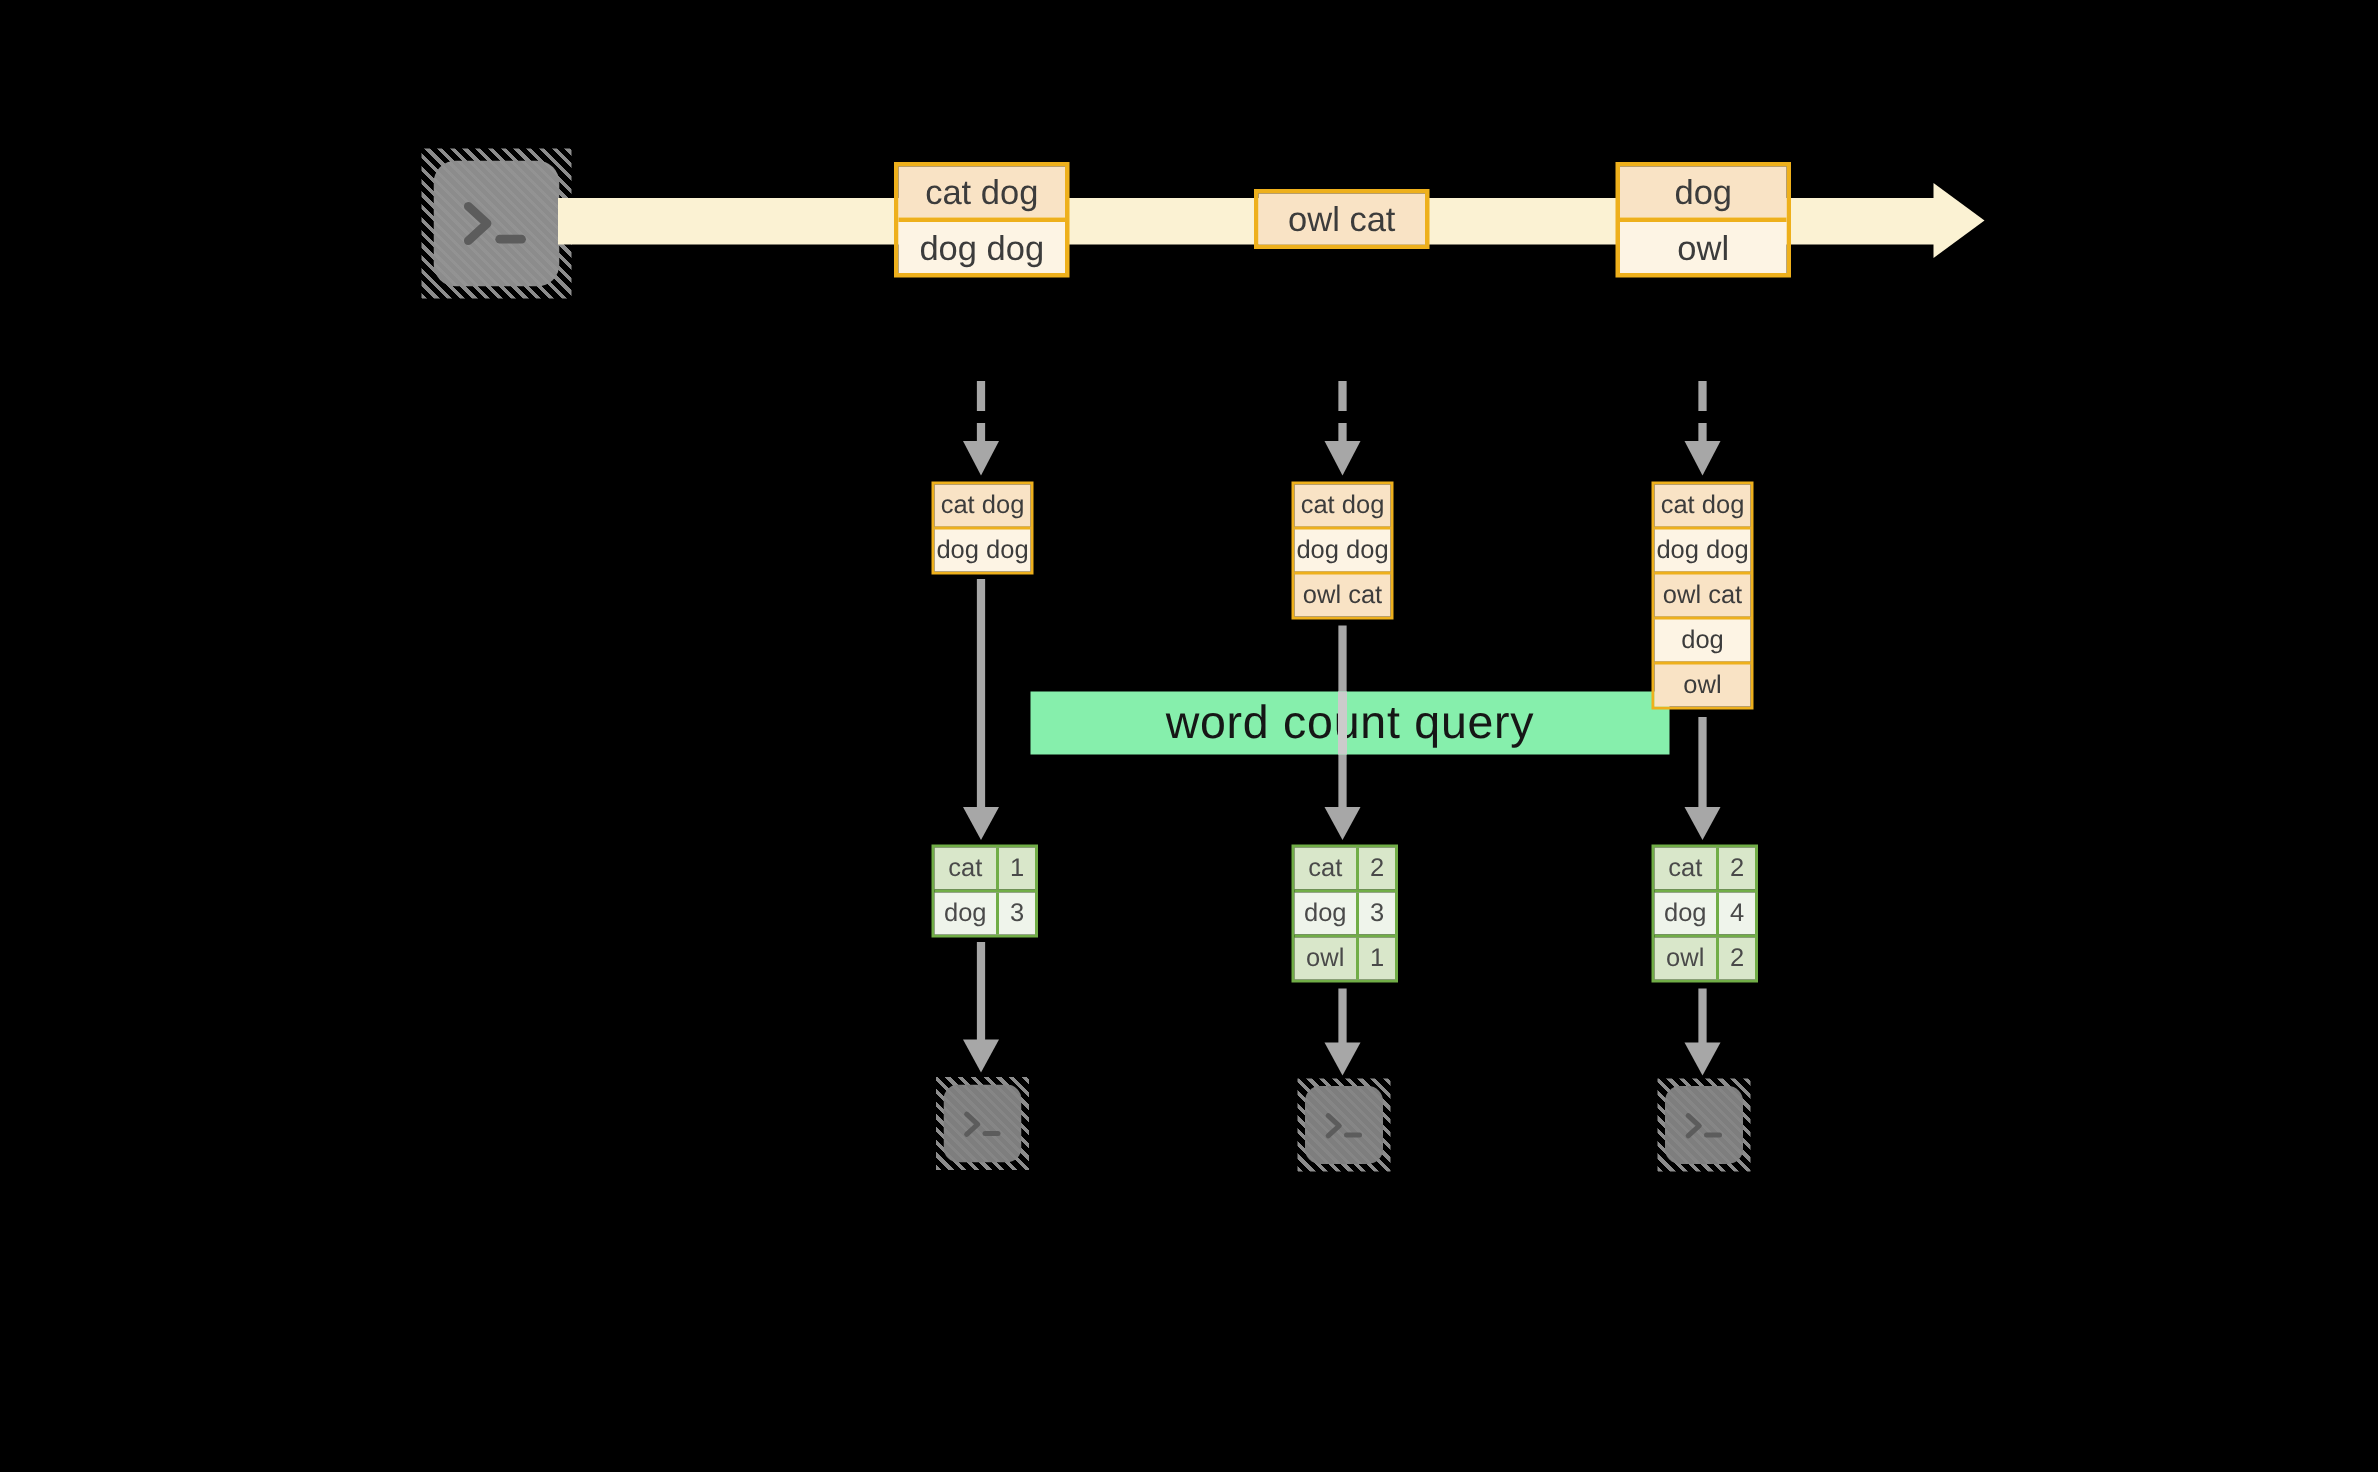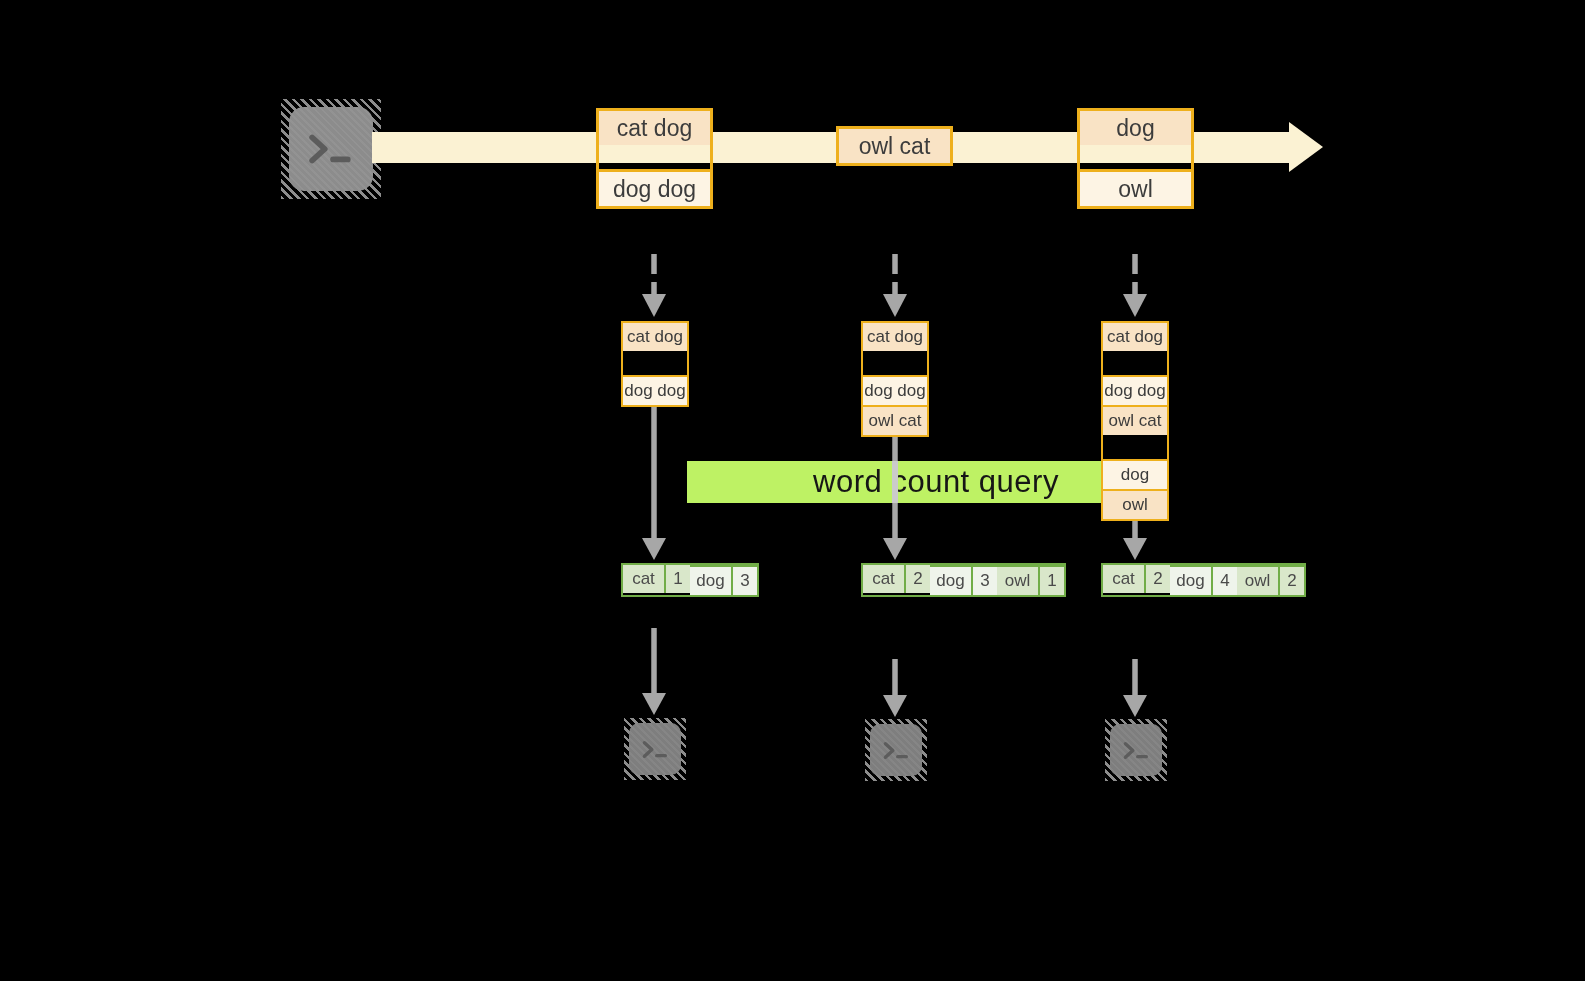--- a/index.html
+++ b/index.html
@@ -32,41 +32,41 @@
     position:absolute;left:1289px;top:122px;width:0;height:0;z-index:1;
     border-top:25px solid transparent;border-bottom:25px solid transparent;
     border-left:34px solid var(--stream-fill);
   }
 
   
   .obox{position:absolute;border:3px solid var(--box-border);z-index:7;display:flex;flex-direction:column;}
   .orow{display:flex;align-items:center;justify-content:center;color:#3c3c3c;}
   .obox .orow + .orow{border-top:3px solid var(--box-border);}
   .peach{background:var(--row-peach);}
-  .cream{background:var(--row-cream);margin-top:24px;}
+  .cream{background:var(--row-cream);}
   .sbox .orow{width:111px;height:34px;font-size:23px;}
   .wbox{border-width:2.5px;}
   .wbox .orow{width:64px;height:28px;font-size:17px;}
   .wbox .orow + .orow{border-top-width:2.5px;}
 
   
   .arrows{position:absolute;left:0;top:0;z-index:4;}
   .arrows line{stroke:var(--arrow-gray);stroke-width:5.5;}
   .arrows polygon{fill:var(--arrow-gray);}
 
   
   .band{
-    position:absolute;left:687px;top:461px;width:426px;height:42px;background:#bef264;z-index:5;
+    position:absolute;left:687px;top:461px;width:426px;height:42px;background:#86efac;z-index:5;
     display:flex;align-items:center;justify-content:center;
-    font-size:31px;font-weight:300;color:#161616;letter-spacing:.5px;padding-left:36px;
+    font-size:31px;font-weight:300;color:#161616;letter-spacing:.5px;
   }
   .band-cross{position:absolute;left:892px;top:461px;width:5.5px;height:42px;background:#cbcbcb;z-index:6;}
 
   
-  .gtable{position:absolute;border:2.5px solid var(--green-border);z-index:7;display:flex;flex-direction:row;}
+  .gtable{position:absolute;border:2.5px solid var(--green-border);z-index:7;display:flex;flex-direction:column;}
   .grow{display:flex;}
   .grow + .grow{border-top:2.5px solid var(--green-border);}
   .gcell{display:flex;align-items:center;justify-content:center;height:28px;font-size:17px;color:#4a4a4a;}
   .gword{width:41px;}
   .gcount{width:24px;border-left:2.5px solid var(--green-border);}
   .g-dark .gcell{background:var(--green-row-dark);}
   .g-light .gcell{background:var(--green-row-light);}
 </style>
 </head>
 <body>

